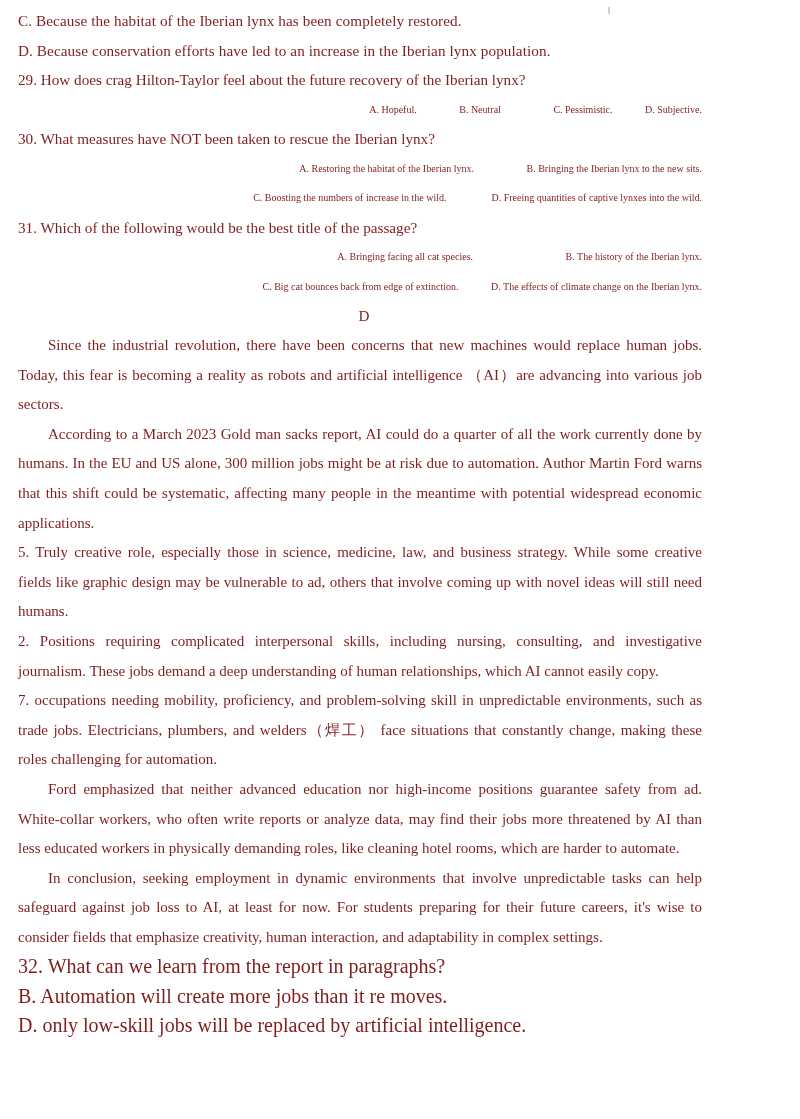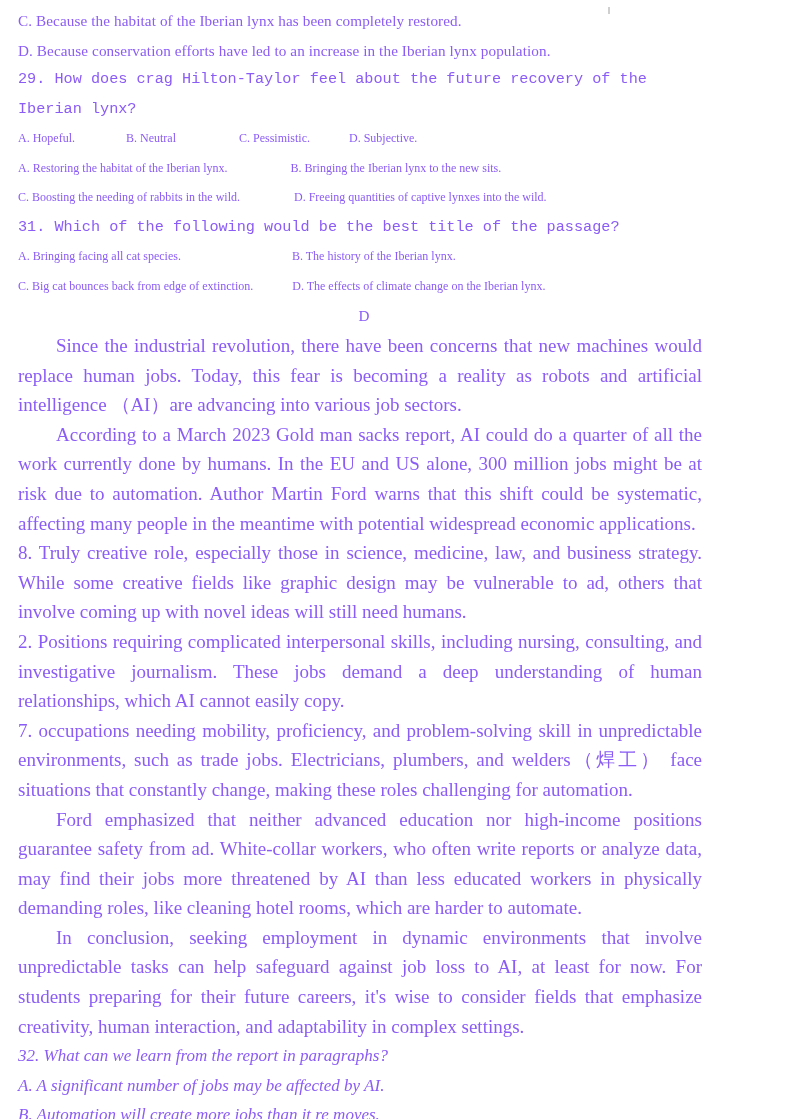--- a/index.html
+++ b/index.html
@@ -6,63 +6,62 @@
     margin: 0;
     padding: 0;
     background: #ffffff;
   }
   .page {
     position: relative;
     width: 724px;
     height: 1119px;
     background: #ffffff;
     font-family: "Liberation Serif", "DejaVu Serif", serif;
-    color: #8b5cf6;
+    color: #7f1d1d;
     box-sizing: border-box;
     padding: 6px 22px 0 18px;
     overflow: hidden;
   }
   .line {
     font-size: 15.2px;
     line-height: 29.5px;
     white-space: pre;
     letter-spacing: 0.1px;
   }
   .q-line {
     font-size: 15.2px;
     line-height: 29.5px;
-    font-family: Liberation Mono, monospace;
   }
   .opts {
     display: block;
-    font-size: 12px;
+    font-size: 10px;
     line-height: 29.5px;
     white-space: pre;
+    text-align: right;
   }
   .section-label {
     text-align: center;
     font-size: 15.2px;
     line-height: 30px;
     padding-left: 8px;
   }
   .para {
-    font-size: 19px;
+    font-size: 15px;
     line-height: 29.6px;
     text-align: justify;
     text-justify: inter-word;
     text-indent: 2em;
     margin: 0;
   }
   .para.noindent {
     text-indent: 0;
   }
   .tail-q {
-    font-size: 17px;
+    font-size: 20px;
     line-height: 29.5px;
-    font-style: italic;
   }
   .dot {
     position: absolute;
     top: 7px;
     left: 608px;
     width: 2px;
     height: 7px;
     background: #cfcfcf;
   }
 </style>
@@ -72,37 +71,37 @@
 <div class="page">
 
   <div class="dot"></div>
 
   <div class="line">C. Because the habitat of the Iberian lynx has been completely restored.</div>
   <div class="line">D. Because conservation efforts have led to an increase in the Iberian lynx population.</div>
 
   <div class="q-line">29. How does crag Hilton-Taylor feel about the future recovery of the Iberian lynx?</div>
   <div class="opts">A. Hopeful.                 B. Neutral                     C. Pessimistic.             D. Subjective.</div>
 
+  <div class="q-line">30. What measures have NOT been taken to rescue the Iberian lynx?</div>
   <div class="opts">A. Restoring the habitat of the Iberian lynx.                     B. Bringing the Iberian lynx to the new sits.</div>
-  <div class="opts">C. Boosting the needing of rabbits in the wild.                  D. Freeing quantities of captive lynxes into the wild.</div>
+  <div class="opts">C. Boosting the numbers of increase in the wild.                  D. Freeing quantities of captive lynxes into the wild.</div>
 
   <div class="q-line">31. Which of the following would be the best title of the passage?</div>
   <div class="opts">A. Bringing facing all cat species.                                     B. The history of the Iberian lynx.</div>
   <div class="opts">C. Big cat bounces back from edge of extinction.             D. The effects of climate change on the Iberian lynx.</div>
 
   <div class="section-label">D</div>
 
   <p class="para">Since the industrial revolution, there have been concerns that new machines would replace human jobs. Today, this fear is becoming a reality as robots and artificial intelligence （AI）are advancing into various job sectors.</p>
   <p class="para">According to a March 2023 Gold man sacks report, AI could do a quarter of all the work currently done by humans. In the EU and US alone, 300 million jobs might be at risk due to automation. Author Martin Ford warns that this shift could be systematic, affecting many people in the meantime with potential widespread economic applications.</p>
 
-  <p class="para noindent">8. Truly creative role, especially those in science, medicine, law, and business strategy. While some creative fields like graphic design may be vulnerable to ad, others that involve coming up with novel ideas will still need humans.</p>
+  <p class="para noindent">5. Truly creative role, especially those in science, medicine, law, and business strategy. While some creative fields like graphic design may be vulnerable to ad, others that involve coming up with novel ideas will still need humans.</p>
   <p class="para noindent">2. Positions requiring complicated interpersonal skills, including nursing, consulting, and investigative journalism. These jobs demand a deep understanding of human relationships, which AI cannot easily copy.</p>
   <p class="para noindent">7. occupations needing mobility, proficiency, and problem-solving skill in unpredictable environments, such as trade jobs. Electricians, plumbers, and welders（焊工） face situations that constantly change, making these roles challenging for automation.</p>
 
   <p class="para">Ford emphasized that neither advanced education nor high-income positions guarantee safety from ad. White-collar workers, who often write reports or analyze data, may find their jobs more threatened by AI than less educated workers in physically demanding roles, like cleaning hotel rooms, which are harder to automate.</p>
   <p class="para">In conclusion, seeking employment in dynamic environments that involve unpredictable tasks can help safeguard against job loss to AI, at least for now. For students preparing for their future careers, it's wise to consider fields that emphasize creativity, human interaction, and adaptability in complex settings.</p>
 
   <div class="tail-q">32. What can we learn from the report in paragraphs?</div>
-  <div class="tail-q">A. A significant number of jobs may be affected by AI.</div>
   <div class="tail-q">B. Automation will create more jobs than it re moves.</div>
   <div class="tail-q">D. only low-skill jobs will be replaced by artificial intelligence.</div>
 
 </div>
 
 </body></html>

